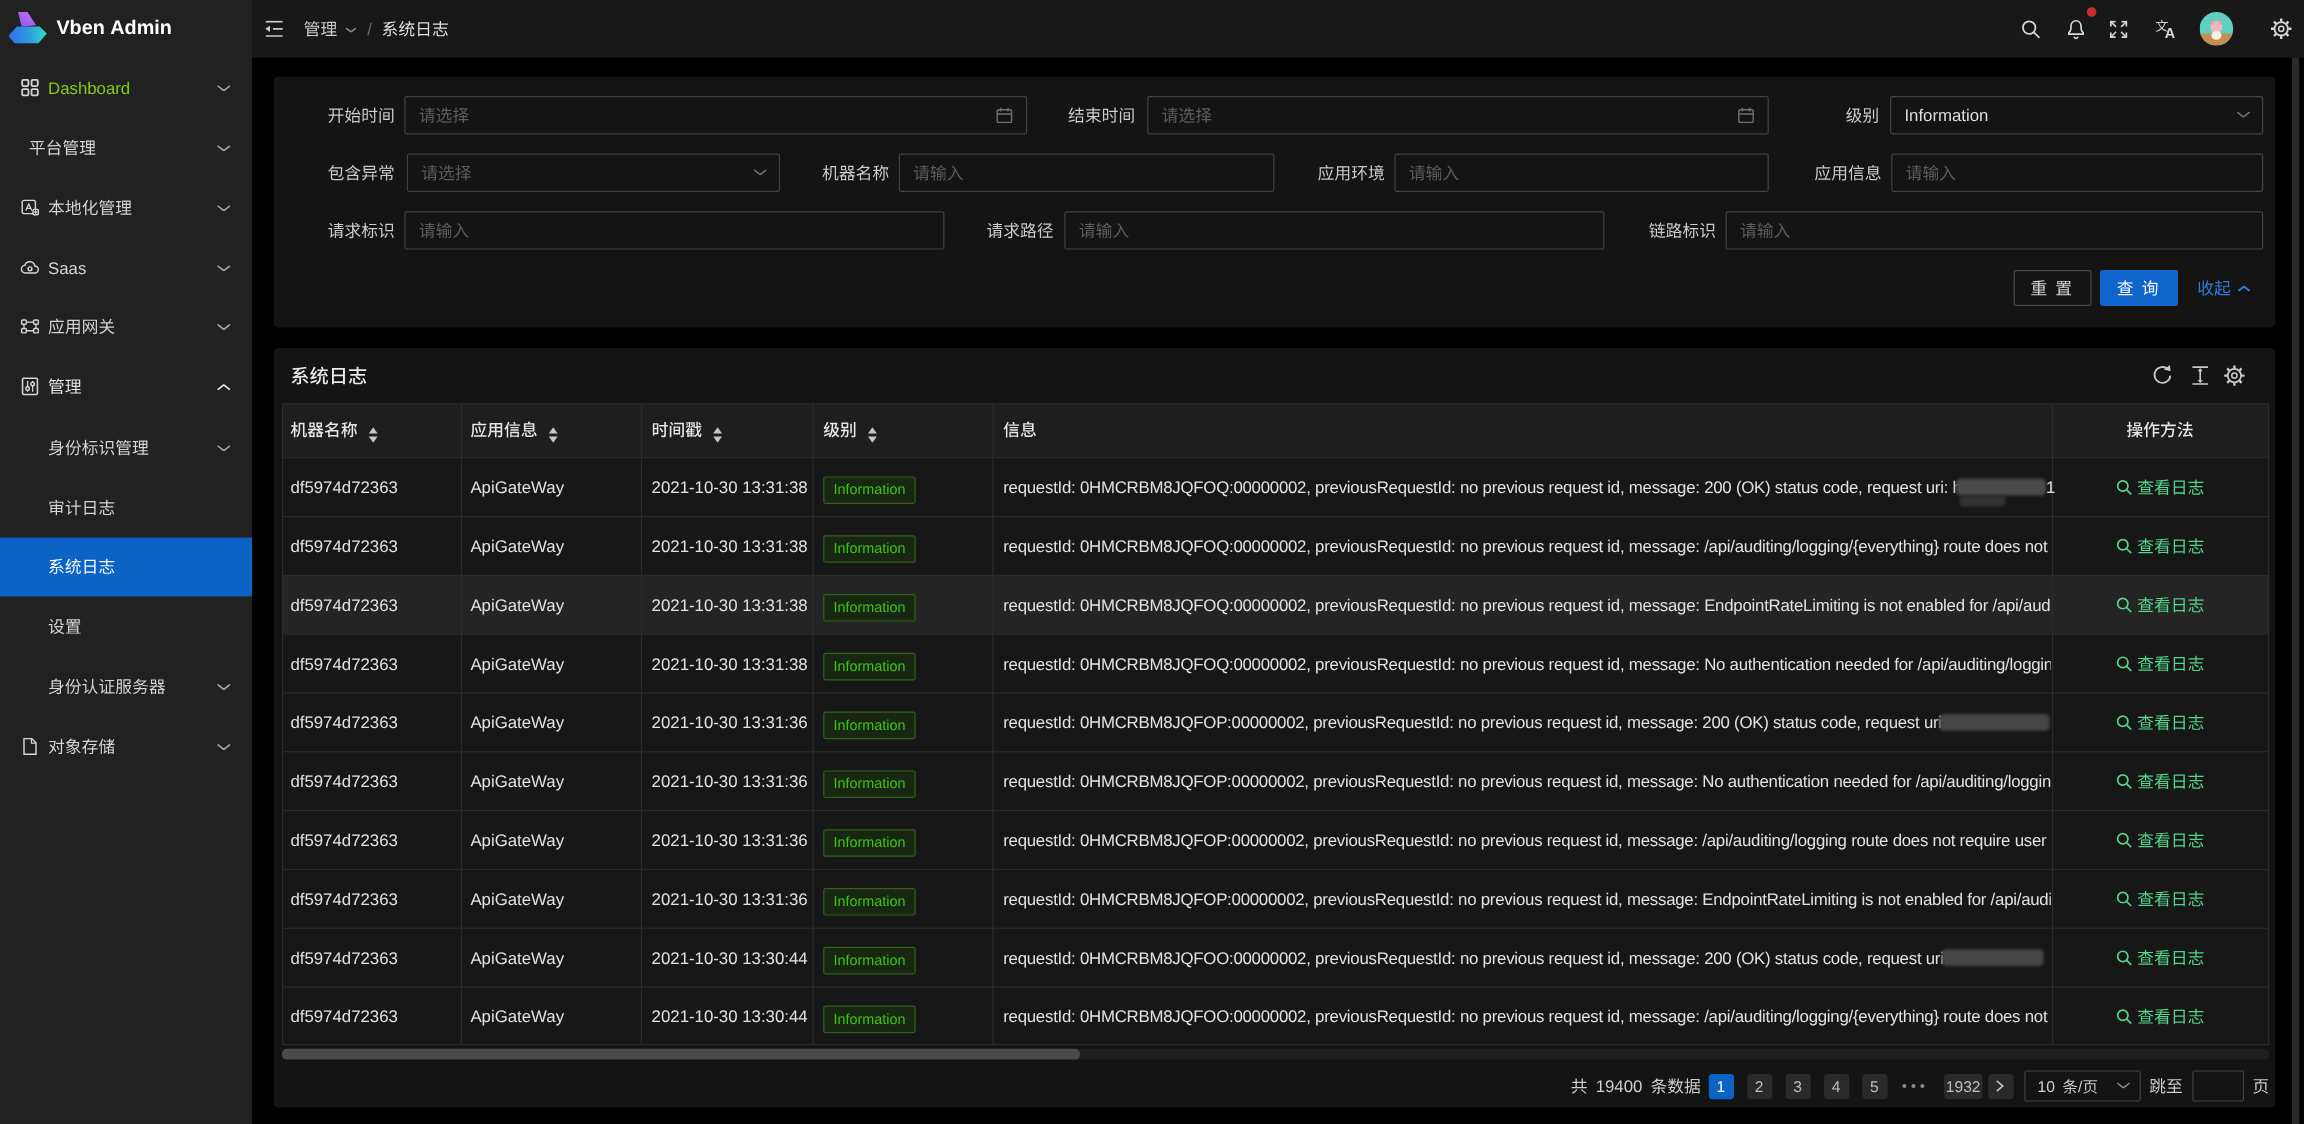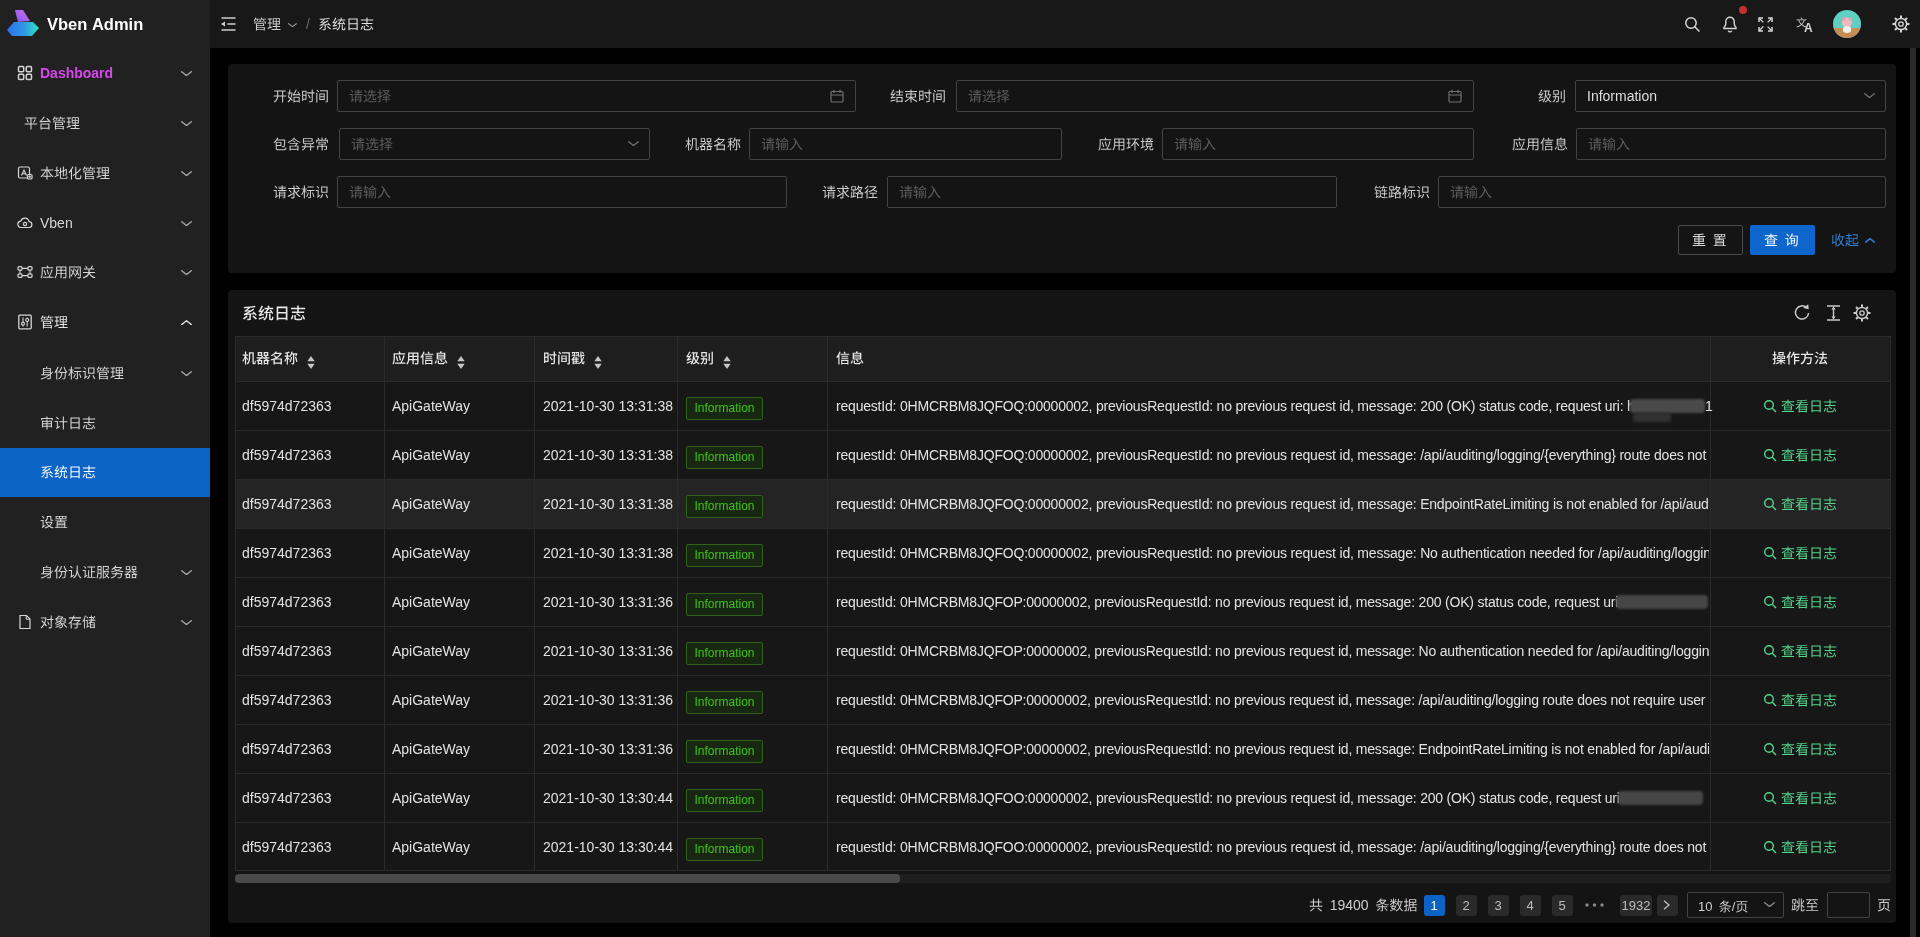--- a/index.html
+++ b/index.html
@@ -24,21 +24,21 @@
 <polygon points="8,1 16,1 23,12 11,13" fill="url(#lg1)"></polygon>
 <polygon points="0,21 7,13 26,13 32,19 25,27 5,27" fill="url(#lg2)"></polygon>
 </svg>
 <div class="a" style="left:47px;top:24px;font-size:16.5px;color:#ffffff;font-weight:700;letter-spacing:0;white-space:nowrap;line-height:0"><span style="vertical-align:middle;line-height:normal;display:inline-block;transform:translateY(-50%)">Vben&nbsp;Admin</span></div>
 <svg class="a" style="left:17px;top:65px" width="16" height="16" viewBox="0 0 16 16" fill="none" stroke="#d6d6d6" stroke-width="1.5">
     <rect x="1.5" y="1.5" width="5.2" height="5.2" rx="1"></rect>
     <rect x="9.3" y="1.5" width="5.2" height="5.2" rx="1"></rect>
     <rect x="1.5" y="9.3" width="5.2" height="5.2" rx="1"></rect>
     <rect x="9.3" y="9.3" width="5.2" height="5.2" rx="1"></rect>
   </svg>
-<div class="a" style="left:40px;top:73px;font-size:14px;color:#d946ef;font-weight:700;letter-spacing:0;white-space:nowrap;line-height:0"><span style="vertical-align:middle;line-height:normal;display:inline-block;transform:translateY(-50%)">Dashboard</span></div>
+<div class="a" style="left:40px;top:73px;font-size:14px;color:#84cc16;font-weight:400;letter-spacing:0;white-space:nowrap;line-height:0"><span style="vertical-align:middle;line-height:normal;display:inline-block;transform:translateY(-50%)">Dashboard</span></div>
 <svg class="a" style="left:181px;top:71.4px" width="11" height="5" viewBox="0 0 11 5">
     <polyline points="0.7,0.7 5.5,4.579999999999999 10.3,0.7" fill="none" stroke="#a3a3a3" stroke-width="1.4" stroke-linecap="round" stroke-linejoin="round"></polyline>
   </svg>
 <div class="a" style="left:24px;top:116.0px;width:56px;height:14px"><svg width="56" height="14" viewBox="0 0 56 14" style="overflow:visible;">
       <g fill="#d6d6d6" transform="translate(0,12.3) scale(0.01400,-0.01400)">
         <use href="#g0" x="0"></use>
         <use href="#g1" x="1000"></use>
         <use href="#g2" x="2000"></use>
         <use href="#g3" x="3000"></use>
       </g>
@@ -61,21 +61,21 @@
         <use href="#g3" x="4000"></use>
       </g>
     </svg></div>
 <svg class="a" style="left:181px;top:171.4px" width="11" height="5" viewBox="0 0 11 5">
     <polyline points="0.7,0.7 5.5,4.579999999999999 10.3,0.7" fill="none" stroke="#a3a3a3" stroke-width="1.4" stroke-linecap="round" stroke-linejoin="round"></polyline>
   </svg>
 <svg class="a" style="left:17px;top:215px" width="16" height="16" viewBox="0 0 16 16" fill="none" stroke="#d6d6d6" stroke-width="1.2">
     <path d="M4.2 12.5 a3.2 3.2 0 0 1 -0.4 -6.4 a4.2 4.2 0 0 1 8.2 0.6 a2.9 2.9 0 0 1 0 5.8 z"></path>
     <circle cx="8" cy="9" r="1.6"></circle>
   </svg>
-<div class="a" style="left:40px;top:223px;font-size:14px;color:#d6d6d6;font-weight:400;letter-spacing:0;white-space:nowrap;line-height:0"><span style="vertical-align:middle;line-height:normal;display:inline-block;transform:translateY(-50%)">Vben</span></div>
+<div class="a" style="left:40px;top:223px;font-size:14px;color:#d6d6d6;font-weight:400;letter-spacing:0;white-space:nowrap;line-height:0"><span style="vertical-align:middle;line-height:normal;display:inline-block;transform:translateY(-50%)">Saas</span></div>
 <svg class="a" style="left:181px;top:221.4px" width="11" height="5" viewBox="0 0 11 5">
     <polyline points="0.7,0.7 5.5,4.579999999999999 10.3,0.7" fill="none" stroke="#a3a3a3" stroke-width="1.4" stroke-linecap="round" stroke-linejoin="round"></polyline>
   </svg>
 <svg class="a" style="left:17px;top:264px" width="16" height="16" viewBox="0 0 16 16" fill="none" stroke="#d6d6d6" stroke-width="1.2">
     <rect x="1" y="2.6" width="4" height="3.6" rx="1"></rect>
     <rect x="11" y="2.6" width="4" height="3.6" rx="1"></rect>
     <rect x="1" y="9.8" width="4" height="3.6" rx="1"></rect>
     <rect x="11" y="9.8" width="4" height="3.6" rx="1"></rect>
     <path d="M5 4.4 h6 M5 11.6 h6 M3 6.2 v3.6 M13 6.2 v3.6" stroke-width="1.1"></path>
   </svg>

